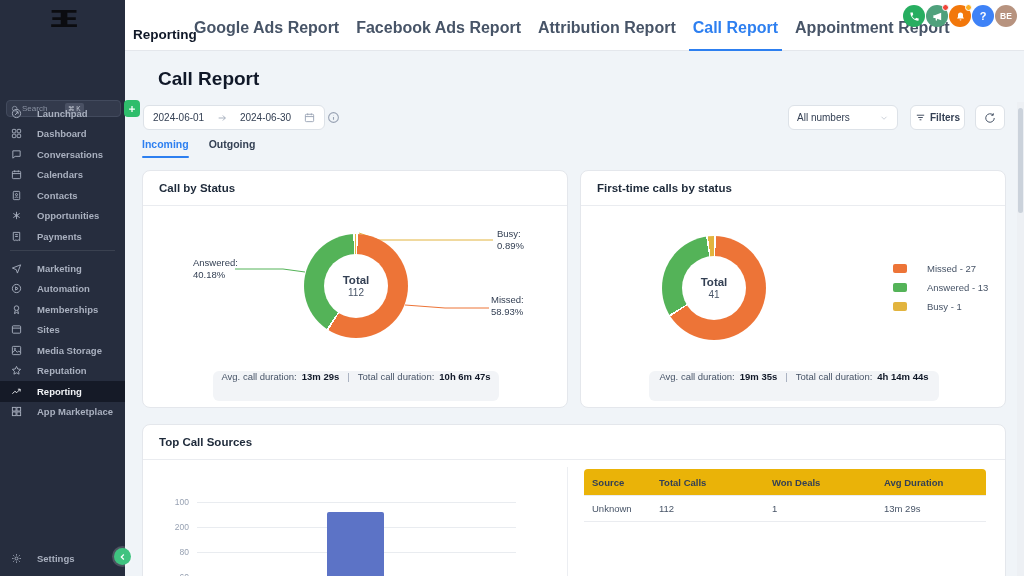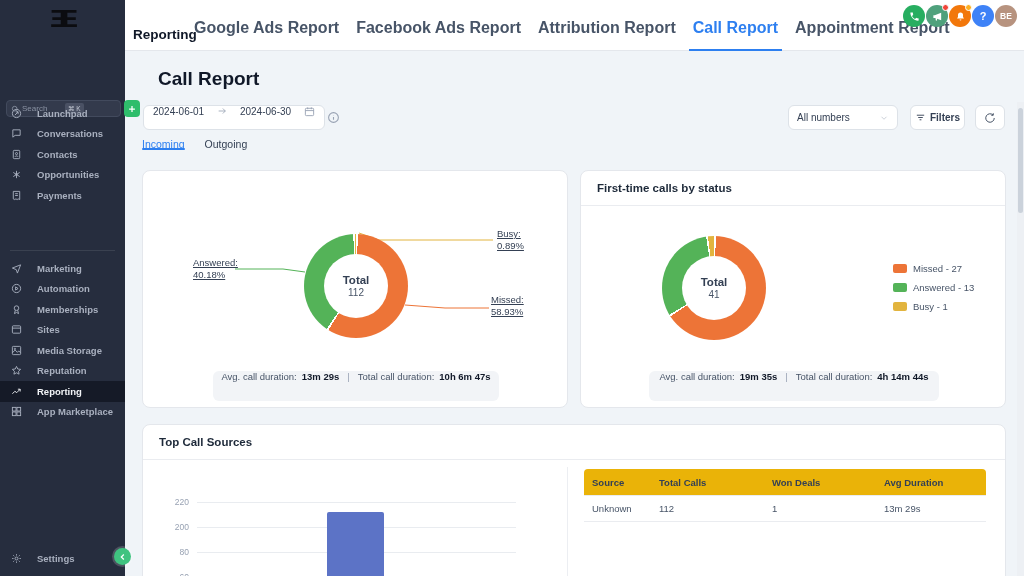--- a/index.html
+++ b/index.html
@@ -36,45 +36,45 @@
   .htab { position:relative; font-size:16px; font-weight:600; color:#475467; padding:0 0 14px 0; cursor:pointer; white-space:nowrap; }
   .htab.active { color:#2D7FF0; }
   .htab.active::after { content:""; position:absolute; left:-4px; right:-4px; bottom:0; height:2px; background:#2D7FF0; }
   .hdr-icons { position:absolute; right:7px; top:5px; display:flex; gap:1px; }
   .hicon { width:22px; height:22px; border-radius:50%; display:flex; align-items:center; justify-content:center; color:#fff; position:relative; cursor:pointer; font-weight:700; }
   .hicon .dot { position:absolute; top:-1px; right:-1px; width:7px; height:7px; border-radius:50%; border:1px solid #fff; }
 
   
   .content { position:absolute; left:125px; top:51px; width:899px; height:525px; background:#F0F4F8; }
   .page-title { position:absolute; left:33px; top:17px; font-size:19px; font-weight:700; color:#101828; }
-  .daterange { position:absolute; left:18px; top:54px; width:182px; height:25px; background:#fff; border:1px solid #DDE2E8; border-radius:6px; display:flex; justify-content:space-between; padding:0 9px; font-size:10px; color:#344054; cursor:pointer; }
+  .daterange { position:absolute; left:18px; top:54px; width:182px; height:25px; background:#fff; border:1px solid #DDE2E8; border-radius:6px; display:flex; align-items:center; justify-content:space-between; padding:0 9px; font-size:10px; color:#344054; cursor:pointer; }
   .info-ic { position:absolute; left:202px; top:60px; cursor:pointer; }
   .numsel { position:absolute; left:663px; top:54px; width:110px; height:25px; background:#fff; border:1px solid #DDE2E8; border-radius:6px; display:flex; align-items:center; justify-content:space-between; padding:0 8px; font-size:10px; color:#344054; cursor:pointer; }
   .filtersbtn { position:absolute; left:785px; top:54px; width:55px; height:25px; background:#fff; border:1px solid #DDE2E8; border-radius:6px; display:flex; align-items:center; justify-content:center; gap:4px; font-size:10px; font-weight:600; color:#344054; cursor:pointer; }
   .refreshbtn { position:absolute; left:850px; top:54px; width:30px; height:25px; background:#fff; border:1px solid #DDE2E8; border-radius:6px; display:flex; align-items:center; justify-content:center; cursor:pointer; }
   .viewtabs { position:absolute; left:17px; top:87px; display:flex; gap:20px; }
-  .vtab { position:relative; font-size:10.5px; font-weight:400; color:#344054; cursor:pointer; }
+  .vtab { position:relative; font-size:10.5px; font-weight:700; color:#344054; padding-bottom:8px; cursor:pointer; }
   .vtab.active { color:#2D7FF0; }
   .vtab.active::after { content:""; position:absolute; left:0; right:0; bottom:0; height:2px; background:#2D7FF0; border-radius:1px; }
 
   .card { position:absolute; background:#fff; border:1px solid #E4E7EC; border-radius:8px; }
   .card-head { height:35px; display:flex; align-items:center; padding-left:16px; font-size:11.5px; font-weight:700; color:#1D2939; border-bottom:1px solid #EAECF0; }
   #card-status  { left:17px;  top:119px; width:426px; height:238px; }
   #card-first   { left:455px; top:119px; width:426px; height:238px; }
   #card-sources { left:17px;  top:373px; width:864px; height:222px; }
 
   .donut { position:absolute; width:104px; height:104px; border-radius:50%; }
   .donut-hole { position:absolute; inset:20px; border-radius:50%; background:#fff; display:flex; flex-direction:column; align-items:center; justify-content:center; }
   .donut-hole .t1 { font-size:11.5px; font-weight:600; color:#344054; }
   .donut-hole .t2 { font-size:10px; color:#475467; margin-top:1px; }
   #donut1 { left:161px; top:63px; } #donut2 { left:81px; top:65px; }
-  .callout { position:absolute; font-size:9.5px; color:#344054; line-height:11.5px;text-decoration:underline; }
+  .callout { position:absolute; font-size:9.5px; color:#344054; line-height:11.5px; }
   .callout-lines { position:absolute; left:0; top:0; pointer-events:none; }
   .legend { position:absolute; left:302px; top:92px; display:flex; flex-direction:column; gap:8px; }
-  .lrow { display:flex; align-items:center; gap:6px; font-size:9.5px; color:#475467;padding-left:10px; }
+  .lrow { display:flex; align-items:center; gap:20px; font-size:9.5px; color:#475467;padding-left:10px; }
   .sw { width:14px; height:9px; border-radius:2px; flex:none; }
   .statbar { position:absolute; top:200px; height:30px; background:#F2F4F7; border-radius:6px; display:flex; align-items:flex-start; justify-content:center; gap:5px; font-size:9.5px; color:#475467; white-space:nowrap; }
   .statbar b { color:#101828; font-weight:700; }
   .statbar .sep { color:#98A2B3; margin:0 3px; }
   #card-status .statbar { left:70px; width:286px; }
   #card-first  .statbar { left:68px; width:290px; }
 
   .ytick { position:absolute; left:18px; width:28px; text-align:right; font-size:8.5px; color:#98A2B3; }
   .gl { position:absolute; left:54px; width:319px; height:1px; background:#E9ECF0; }
   .bar { position:absolute; left:184px; width:57px; bottom:0; border-radius:2px 2px 0 0; }
@@ -116,23 +116,39 @@
   <nav class="nav nav1">
     <div class="nav-item">
       <svg viewBox="0 0 24 24" fill="none" stroke="currentColor" stroke-width="2">
           <circle cx="12" cy="12" r="9"></circle>
           <path d="M8.5 15.5l7-7M10.5 8.5h5v5"></path>
         </svg>
       <span>Launchpad</span>
     </div>
     <div class="nav-item">
       <svg viewBox="0 0 24 24" fill="none" stroke="currentColor" stroke-width="2">
+          <rect x="3" y="3" width="7.5" height="7.5" rx="1.5"></rect>
+          <rect x="13.5" y="3" width="7.5" height="7.5" rx="1.5"></rect>
+          <rect x="3" y="13.5" width="7.5" height="7.5" rx="1.5"></rect>
+          <rect x="13.5" y="13.5" width="7.5" height="7.5" rx="1.5"></rect>
+        </svg>
+      <span>Dashboard</span>
+    </div>
+    <div class="nav-item">
+      <svg viewBox="0 0 24 24" fill="none" stroke="currentColor" stroke-width="2">
           <path d="M4 4h16v12H9l-5 4z"></path>
         </svg>
       <span>Conversations</span>
+    </div>
+    <div class="nav-item">
+      <svg viewBox="0 0 24 24" fill="none" stroke="currentColor" stroke-width="2">
+          <rect x="3" y="5" width="18" height="16" rx="2"></rect>
+          <path d="M3 10h18M8 3v4M16 3v4"></path>
+        </svg>
+      <span>Calendars</span>
     </div>
     <div class="nav-item">
       <svg viewBox="0 0 24 24" fill="none" stroke="currentColor" stroke-width="2">
           <rect x="5" y="3" width="14" height="18" rx="2"></rect>
           <circle cx="12" cy="10" r="2.3"></circle>
           <path d="M8.5 17c.6-2.4 6.4-2.4 7 0"></path>
         </svg>
       <span>Contacts</span>
     </div>
     <div class="nav-item">
@@ -305,20 +321,21 @@
         <path d="M18.5 2.5v4h-4"></path>
       </svg>
   </div>
 
   <div class="viewtabs">
     <span class="vtab active">Incoming</span>
     <span class="vtab">Outgoing</span>
   </div>
 
   <section class="card" id="card-status">
+    <div class="card-head">Call by Status</div>
     <svg class="callout-lines" width="426" height="238">
       <path d="M92,98 L140,98 L162,101" fill="none" stroke-width="1" stroke="#54B358"></path>
       <path d="M216,62 L236,69 L350,69" fill="none" stroke-width="1" stroke="#E2B43E"></path>
       <path d="M262,134 L302,137 L346,137" fill="none" stroke-width="1" stroke="#ED7437"></path>
     </svg>
     <div class="donut" id="donut1" style="background: conic-gradient(rgb(255, 255, 255) 0%, rgb(255, 255, 255) 0.6%, rgb(237, 116, 55) 0.6%, rgb(237, 116, 55) 58.93%, rgb(255, 255, 255) 58.93%, rgb(255, 255, 255) 59.53%, rgb(84, 179, 88) 59.53%, rgb(84, 179, 88) 99.11%, rgb(255, 255, 255) 99.11%, rgb(255, 255, 255) 99.71%, rgb(226, 180, 62) 99.71%, rgb(226, 180, 62) 100%);">
       <div class="donut-hole">
         <span class="t1">Total</span>
         <span class="t2">112</span>
       </div>
@@ -370,21 +387,21 @@
       <span>Avg. call duration:</span>
         <b>19m 35s</b>
       <span class="sep">|</span>
       <span>Total call duration:</span>
         <b>4h 14m 44s</b>
     </div>
   </section>
 
   <section class="card" id="card-sources">
     <div class="card-head">Top Call Sources</div>
-    <div class="ytick" style="top:72px;">220</div>
+    <div class="ytick" style="top:72px;">100</div>
     <div class="ytick" style="top:97px;">200</div>
     <div class="ytick" style="top:122px;">80</div>
     <div class="ytick" style="top:147px;">60</div>
     <div class="gl" style="top:77px;"></div>
     <div class="gl" style="top:102px;"></div>
     <div class="gl" style="top:127px;"></div>
 
     <div class="bar" id="sources-bar" style="top: 87px; background: rgb(92, 115, 198);"></div>
     <div class="vdiv"></div>
     <div class="tcs-table">

